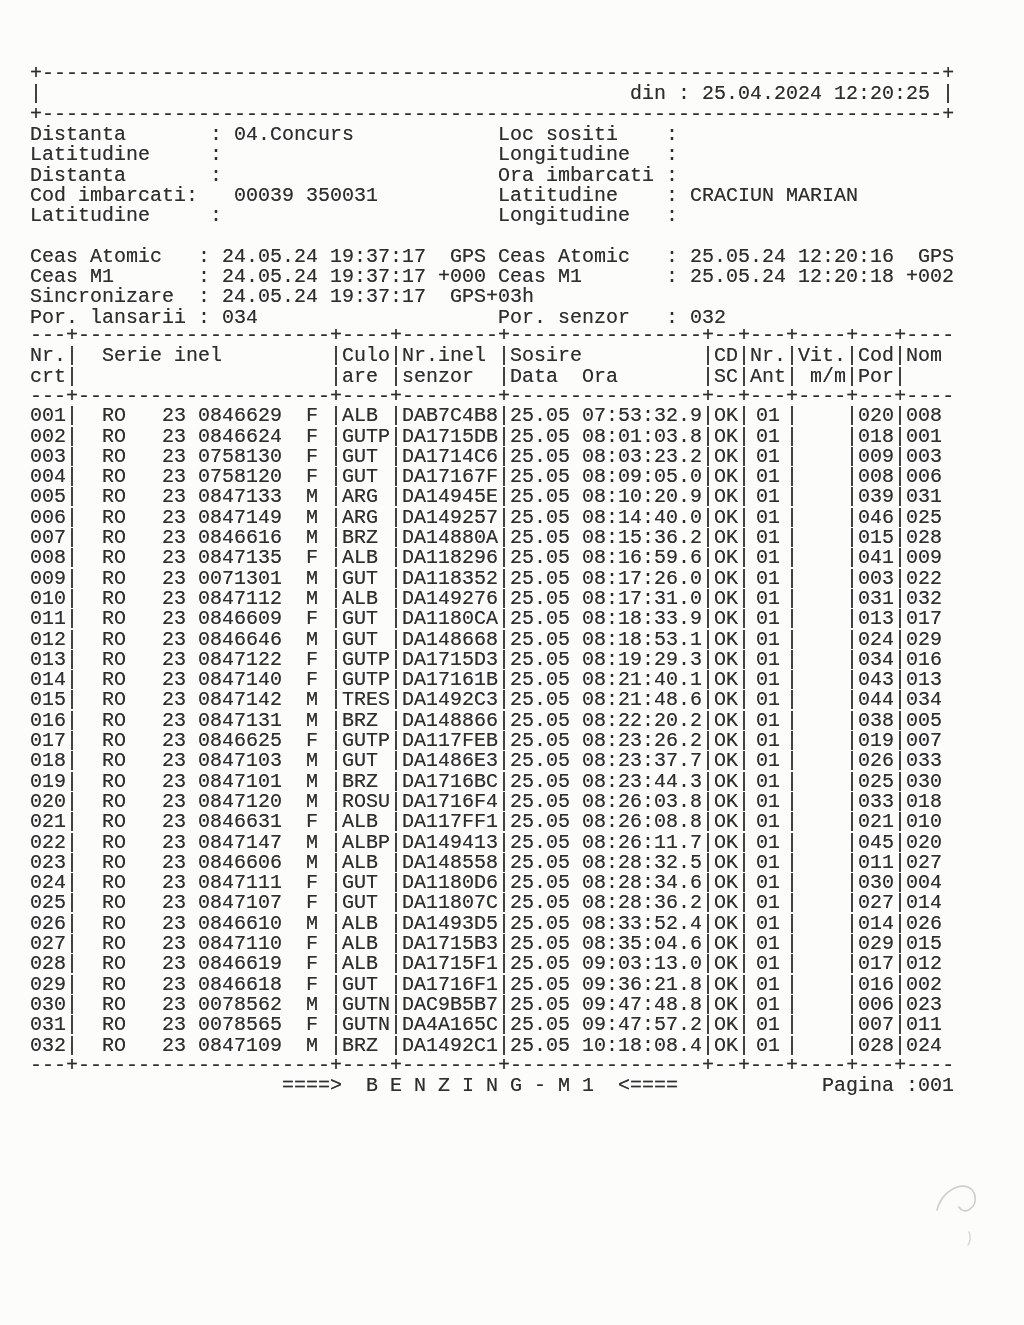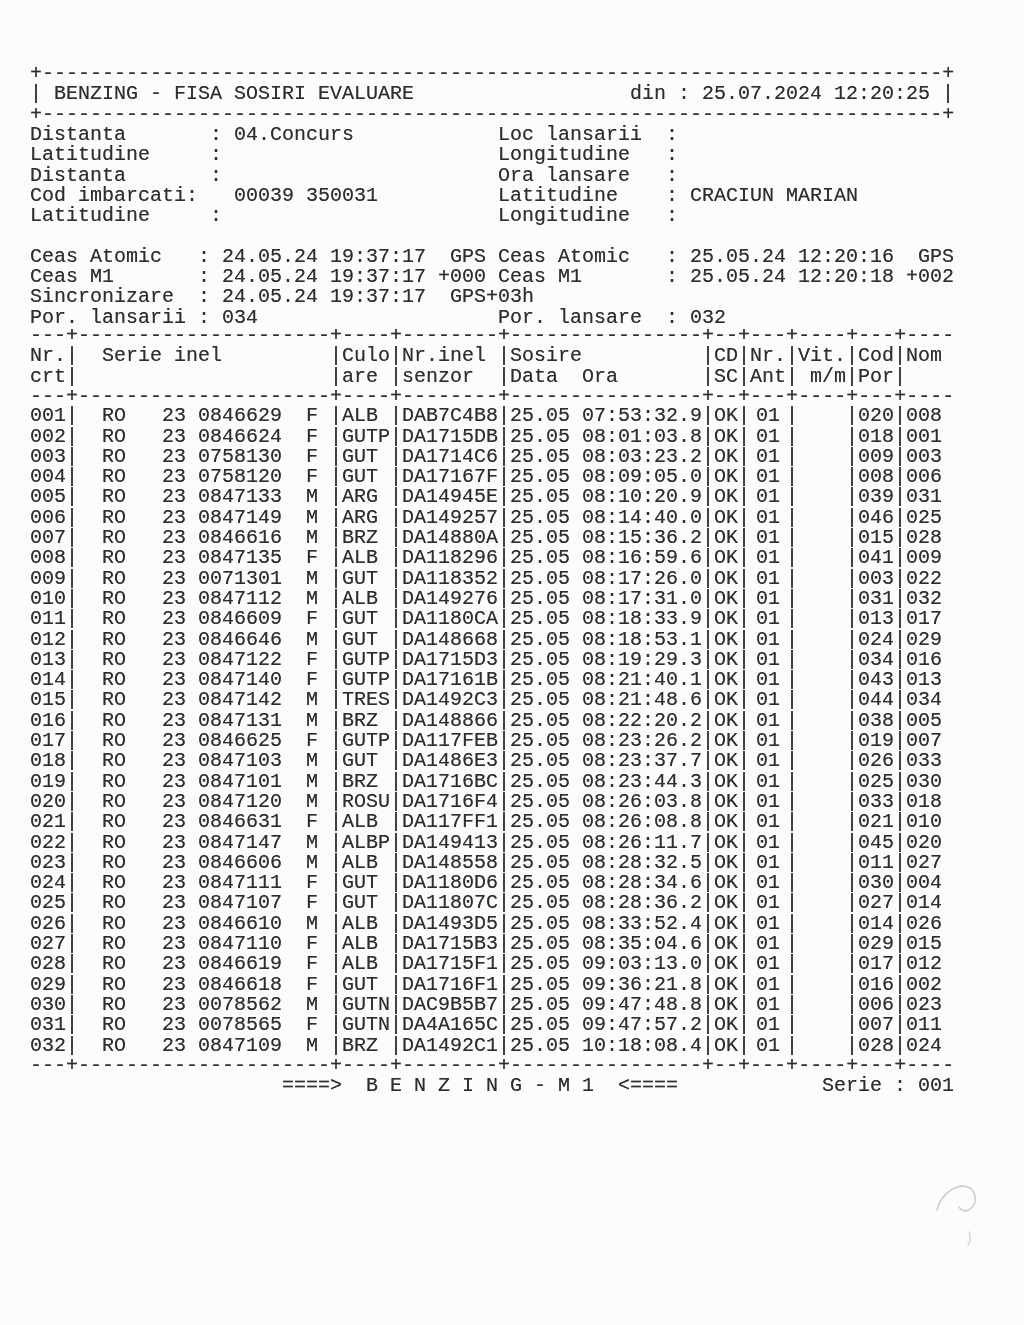--- a/index.html
+++ b/index.html
@@ -12,53 +12,52 @@
   .scribble{position:absolute;left:925px;top:1172px;width:70px;height:90px;}
 </style>
 </head>
 <body>
 
 <div class="page">
 
   <div class="ln" style="top:64px"><span class="f" style="--c:0">+---------------------------------------------------------------------------+</span></div>
   <div class="ln" style="top:84.3px">
     <span class="f" style="--c:0">|</span>
-    <span class="f" style="--c:2">BENZING - FISA SOSIRI EVALUARE</span>
     <span class="f" style="--c:50">din :</span>
-    <span class="f" style="--c:56">25.07.2024 12:20:25</span>
+    <span class="f" style="--c:56">25.04.2024 12:20:25</span>
     <span class="f" style="--c:76">|</span>
   </div>
   <div class="ln" style="top:104.6px"><span class="f" style="--c:0">+---------------------------------------------------------------------------+</span></div>
 
   <div class="ln" style="top:326px"><span class="f" style="--c:0">---+---------------------+----+--------+----------------+--+---+----+---+----</span></div>
   <div class="ln" style="top:386.9px"><span class="f" style="--c:0">---+---------------------+----+--------+----------------+--+---+----+---+----</span></div>
   <div class="ln" style="top:1055.8px"><span class="f" style="--c:0">---+---------------------+----+--------+----------------+--+---+----+---+----</span></div>
 
   <div class="ln" style="top:1076.1px">
     <span class="f" style="--c:21">====&gt;</span>
     <span class="f" style="--c:28">B E N Z I N G - M 1</span>
     <span class="f" style="--c:49">&lt;====</span>
-    <span class="f" style="--c:66">Serie :</span>
+    <span class="f" style="--c:66">Pagina :</span>
     <span class="f" style="--c:74">001</span>
   </div>
 
   <svg class="scribble" viewBox="0 0 70 90">
     <path d="M12,38 C18,14 46,6 50,24 C52,36 39,44 34,35" fill="none" stroke="#c6c6c6" stroke-width="1.6" stroke-linecap="round" opacity="0.85"></path>
     <path d="M44,60 C46,65 45,70 43,73" fill="none" stroke="#cccccc" stroke-width="1.4" stroke-linecap="round" opacity="0.8"></path>
   </svg>
 
-<div class="ln" style="top: 124.9px;"><span class="f" style="--c: 0;">Distanta</span><span class="f" style="--c: 15;">:</span><span class="f" style="--c: 17;">04.Concurs</span><span class="f" style="--c: 39;">Loc lansarii</span><span class="f" style="--c: 53;">:</span></div>
+<div class="ln" style="top: 124.9px;"><span class="f" style="--c: 0;">Distanta</span><span class="f" style="--c: 15;">:</span><span class="f" style="--c: 17;">04.Concurs</span><span class="f" style="--c: 39;">Loc sositi</span><span class="f" style="--c: 53;">:</span></div>
     <div class="ln" style="top: 145.2px;"><span class="f" style="--c: 0;">Latitudine</span><span class="f" style="--c: 15;">:</span><span class="f" style="--c: 39;">Longitudine</span><span class="f" style="--c: 53;">:</span></div>
-    <div class="ln" style="top: 165.5px;"><span class="f" style="--c: 0;">Distanta</span><span class="f" style="--c: 15;">:</span><span class="f" style="--c: 39;">Ora lansare</span><span class="f" style="--c: 53;">:</span></div>
+    <div class="ln" style="top: 165.5px;"><span class="f" style="--c: 0;">Distanta</span><span class="f" style="--c: 15;">:</span><span class="f" style="--c: 39;">Ora imbarcati</span><span class="f" style="--c: 53;">:</span></div>
     <div class="ln" style="top: 185.8px;"><span class="f" style="--c: 0;">Cod imbarcati:</span><span class="f" style="--c: 17;">00039 350031</span><span class="f" style="--c: 39;">Latitudine</span><span class="f" style="--c: 53;">:</span><span class="f" style="--c: 55;">CRACIUN MARIAN</span></div>
     <div class="ln" style="top: 206.1px;"><span class="f" style="--c: 0;">Latitudine</span><span class="f" style="--c: 15;">:</span><span class="f" style="--c: 39;">Longitudine</span><span class="f" style="--c: 53;">:</span></div>
     <div class="ln" style="top: 246.7px;"><span class="f" style="--c: 0;">Ceas Atomic</span><span class="f" style="--c: 14;">:</span><span class="f" style="--c: 16;">24.05.24 19:37:17</span><span class="f" style="--c: 35;">GPS</span><span class="f" style="--c: 39;">Ceas Atomic</span><span class="f" style="--c: 53;">:</span><span class="f" style="--c: 55;">25.05.24 12:20:16</span><span class="f" style="--c: 74;">GPS</span></div>
     <div class="ln" style="top: 267px;"><span class="f" style="--c: 0;">Ceas M1</span><span class="f" style="--c: 14;">:</span><span class="f" style="--c: 16;">24.05.24 19:37:17</span><span class="f" style="--c: 34;">+000</span><span class="f" style="--c: 39;">Ceas M1</span><span class="f" style="--c: 53;">:</span><span class="f" style="--c: 55;">25.05.24 12:20:18</span><span class="f" style="--c: 73;">+002</span></div>
     <div class="ln" style="top: 287.3px;"><span class="f" style="--c: 0;">Sincronizare</span><span class="f" style="--c: 14;">:</span><span class="f" style="--c: 16;">24.05.24 19:37:17</span><span class="f" style="--c: 35;">GPS+03h</span></div>
-    <div class="ln" style="top: 307.6px;"><span class="f" style="--c: 0;">Por. lansarii</span><span class="f" style="--c: 14;">:</span><span class="f" style="--c: 16;">034</span><span class="f" style="--c: 39;">Por. lansare</span><span class="f" style="--c: 53;">:</span><span class="f" style="--c: 55;">032</span></div>
+    <div class="ln" style="top: 307.6px;"><span class="f" style="--c: 0;">Por. lansarii</span><span class="f" style="--c: 14;">:</span><span class="f" style="--c: 16;">034</span><span class="f" style="--c: 39;">Por. senzor</span><span class="f" style="--c: 53;">:</span><span class="f" style="--c: 55;">032</span></div>
     <div class="ln" style="top: 346.3px;"><span class="f" style="--c: 0;">Nr.</span><span class="f" style="--c: 6;">Serie inel</span><span class="f" style="--c: 26;">Culo</span><span class="f" style="--c: 31;">Nr.inel</span><span class="f" style="--c: 40;">Sosire</span><span class="f" style="--c: 57;">CD</span><span class="f" style="--c: 60;">Nr.</span><span class="f" style="--c: 64;">Vit.</span><span class="f" style="--c: 69;">Cod</span><span class="f" style="--c: 73;">Nom</span><span class="f" style="--c: 3;">|</span><span class="f" style="--c: 25;">|</span><span class="f" style="--c: 30;">|</span><span class="f" style="--c: 39;">|</span><span class="f" style="--c: 56;">|</span><span class="f" style="--c: 59;">|</span><span class="f" style="--c: 63;">|</span><span class="f" style="--c: 68;">|</span><span class="f" style="--c: 72;">|</span></div>
     <div class="ln" style="top: 366.6px;"><span class="f" style="--c: 0;">crt</span><span class="f" style="--c: 26;">are</span><span class="f" style="--c: 31;">senzor</span><span class="f" style="--c: 40;">Data</span><span class="f" style="--c: 46;">Ora</span><span class="f" style="--c: 57;">SC</span><span class="f" style="--c: 60;">Ant</span><span class="f" style="--c: 65;">m/m</span><span class="f" style="--c: 69;">Por</span><span class="f" style="--c: 3;">|</span><span class="f" style="--c: 25;">|</span><span class="f" style="--c: 30;">|</span><span class="f" style="--c: 39;">|</span><span class="f" style="--c: 56;">|</span><span class="f" style="--c: 59;">|</span><span class="f" style="--c: 63;">|</span><span class="f" style="--c: 68;">|</span><span class="f" style="--c: 72;">|</span></div>
     <div class="ln" style="top: 406.2px;"><span class="f" style="--c: 0;">001</span><span class="f" style="--c: 6;">RO</span><span class="f" style="--c: 11;">23</span><span class="f" style="--c: 14;">0846629</span><span class="f" style="--c: 23;">F</span><span class="f" style="--c: 26;">ALB</span><span class="f" style="--c: 31;">DAB7C4B8</span><span class="f" style="--c: 40;">25.05</span><span class="f" style="--c: 46;">07:53:32.9</span><span class="f" style="--c: 57;">OK</span><span class="f" style="--c: 60.5;">01</span><span class="f" style="--c: 69;">020</span><span class="f" style="--c: 73;">008</span><span class="f" style="--c: 3;">|</span><span class="f" style="--c: 25;">|</span><span class="f" style="--c: 30;">|</span><span class="f" style="--c: 39;">|</span><span class="f" style="--c: 56;">|</span><span class="f" style="--c: 59;">|</span><span class="f" style="--c: 63;">|</span><span class="f" style="--c: 68;">|</span><span class="f" style="--c: 72;">|</span></div>
     <div class="ln" style="top: 426.5px;"><span class="f" style="--c: 0;">002</span><span class="f" style="--c: 6;">RO</span><span class="f" style="--c: 11;">23</span><span class="f" style="--c: 14;">0846624</span><span class="f" style="--c: 23;">F</span><span class="f" style="--c: 26;">GUTP</span><span class="f" style="--c: 31;">DA1715DB</span><span class="f" style="--c: 40;">25.05</span><span class="f" style="--c: 46;">08:01:03.8</span><span class="f" style="--c: 57;">OK</span><span class="f" style="--c: 60.5;">01</span><span class="f" style="--c: 69;">018</span><span class="f" style="--c: 73;">001</span><span class="f" style="--c: 3;">|</span><span class="f" style="--c: 25;">|</span><span class="f" style="--c: 30;">|</span><span class="f" style="--c: 39;">|</span><span class="f" style="--c: 56;">|</span><span class="f" style="--c: 59;">|</span><span class="f" style="--c: 63;">|</span><span class="f" style="--c: 68;">|</span><span class="f" style="--c: 72;">|</span></div>
     <div class="ln" style="top: 446.8px;"><span class="f" style="--c: 0;">003</span><span class="f" style="--c: 6;">RO</span><span class="f" style="--c: 11;">23</span><span class="f" style="--c: 14;">0758130</span><span class="f" style="--c: 23;">F</span><span class="f" style="--c: 26;">GUT</span><span class="f" style="--c: 31;">DA1714C6</span><span class="f" style="--c: 40;">25.05</span><span class="f" style="--c: 46;">08:03:23.2</span><span class="f" style="--c: 57;">OK</span><span class="f" style="--c: 60.5;">01</span><span class="f" style="--c: 69;">009</span><span class="f" style="--c: 73;">003</span><span class="f" style="--c: 3;">|</span><span class="f" style="--c: 25;">|</span><span class="f" style="--c: 30;">|</span><span class="f" style="--c: 39;">|</span><span class="f" style="--c: 56;">|</span><span class="f" style="--c: 59;">|</span><span class="f" style="--c: 63;">|</span><span class="f" style="--c: 68;">|</span><span class="f" style="--c: 72;">|</span></div>
     <div class="ln" style="top: 467.1px;"><span class="f" style="--c: 0;">004</span><span class="f" style="--c: 6;">RO</span><span class="f" style="--c: 11;">23</span><span class="f" style="--c: 14;">0758120</span><span class="f" style="--c: 23;">F</span><span class="f" style="--c: 26;">GUT</span><span class="f" style="--c: 31;">DA17167F</span><span class="f" style="--c: 40;">25.05</span><span class="f" style="--c: 46;">08:09:05.0</span><span class="f" style="--c: 57;">OK</span><span class="f" style="--c: 60.5;">01</span><span class="f" style="--c: 69;">008</span><span class="f" style="--c: 73;">006</span><span class="f" style="--c: 3;">|</span><span class="f" style="--c: 25;">|</span><span class="f" style="--c: 30;">|</span><span class="f" style="--c: 39;">|</span><span class="f" style="--c: 56;">|</span><span class="f" style="--c: 59;">|</span><span class="f" style="--c: 63;">|</span><span class="f" style="--c: 68;">|</span><span class="f" style="--c: 72;">|</span></div>
     <div class="ln" style="top: 487.4px;"><span class="f" style="--c: 0;">005</span><span class="f" style="--c: 6;">RO</span><span class="f" style="--c: 11;">23</span><span class="f" style="--c: 14;">0847133</span><span class="f" style="--c: 23;">M</span><span class="f" style="--c: 26;">ARG</span><span class="f" style="--c: 31;">DA14945E</span><span class="f" style="--c: 40;">25.05</span><span class="f" style="--c: 46;">08:10:20.9</span><span class="f" style="--c: 57;">OK</span><span class="f" style="--c: 60.5;">01</span><span class="f" style="--c: 69;">039</span><span class="f" style="--c: 73;">031</span><span class="f" style="--c: 3;">|</span><span class="f" style="--c: 25;">|</span><span class="f" style="--c: 30;">|</span><span class="f" style="--c: 39;">|</span><span class="f" style="--c: 56;">|</span><span class="f" style="--c: 59;">|</span><span class="f" style="--c: 63;">|</span><span class="f" style="--c: 68;">|</span><span class="f" style="--c: 72;">|</span></div>
     <div class="ln" style="top: 507.7px;"><span class="f" style="--c: 0;">006</span><span class="f" style="--c: 6;">RO</span><span class="f" style="--c: 11;">23</span><span class="f" style="--c: 14;">0847149</span><span class="f" style="--c: 23;">M</span><span class="f" style="--c: 26;">ARG</span><span class="f" style="--c: 31;">DA149257</span><span class="f" style="--c: 40;">25.05</span><span class="f" style="--c: 46;">08:14:40.0</span><span class="f" style="--c: 57;">OK</span><span class="f" style="--c: 60.5;">01</span><span class="f" style="--c: 69;">046</span><span class="f" style="--c: 73;">025</span><span class="f" style="--c: 3;">|</span><span class="f" style="--c: 25;">|</span><span class="f" style="--c: 30;">|</span><span class="f" style="--c: 39;">|</span><span class="f" style="--c: 56;">|</span><span class="f" style="--c: 59;">|</span><span class="f" style="--c: 63;">|</span><span class="f" style="--c: 68;">|</span><span class="f" style="--c: 72;">|</span></div>
     <div class="ln" style="top: 528px;"><span class="f" style="--c: 0;">007</span><span class="f" style="--c: 6;">RO</span><span class="f" style="--c: 11;">23</span><span class="f" style="--c: 14;">0846616</span><span class="f" style="--c: 23;">M</span><span class="f" style="--c: 26;">BRZ</span><span class="f" style="--c: 31;">DA14880A</span><span class="f" style="--c: 40;">25.05</span><span class="f" style="--c: 46;">08:15:36.2</span><span class="f" style="--c: 57;">OK</span><span class="f" style="--c: 60.5;">01</span><span class="f" style="--c: 69;">015</span><span class="f" style="--c: 73;">028</span><span class="f" style="--c: 3;">|</span><span class="f" style="--c: 25;">|</span><span class="f" style="--c: 30;">|</span><span class="f" style="--c: 39;">|</span><span class="f" style="--c: 56;">|</span><span class="f" style="--c: 59;">|</span><span class="f" style="--c: 63;">|</span><span class="f" style="--c: 68;">|</span><span class="f" style="--c: 72;">|</span></div>
     <div class="ln" style="top: 548.3px;"><span class="f" style="--c: 0;">008</span><span class="f" style="--c: 6;">RO</span><span class="f" style="--c: 11;">23</span><span class="f" style="--c: 14;">0847135</span><span class="f" style="--c: 23;">F</span><span class="f" style="--c: 26;">ALB</span><span class="f" style="--c: 31;">DA118296</span><span class="f" style="--c: 40;">25.05</span><span class="f" style="--c: 46;">08:16:59.6</span><span class="f" style="--c: 57;">OK</span><span class="f" style="--c: 60.5;">01</span><span class="f" style="--c: 69;">041</span><span class="f" style="--c: 73;">009</span><span class="f" style="--c: 3;">|</span><span class="f" style="--c: 25;">|</span><span class="f" style="--c: 30;">|</span><span class="f" style="--c: 39;">|</span><span class="f" style="--c: 56;">|</span><span class="f" style="--c: 59;">|</span><span class="f" style="--c: 63;">|</span><span class="f" style="--c: 68;">|</span><span class="f" style="--c: 72;">|</span></div>

